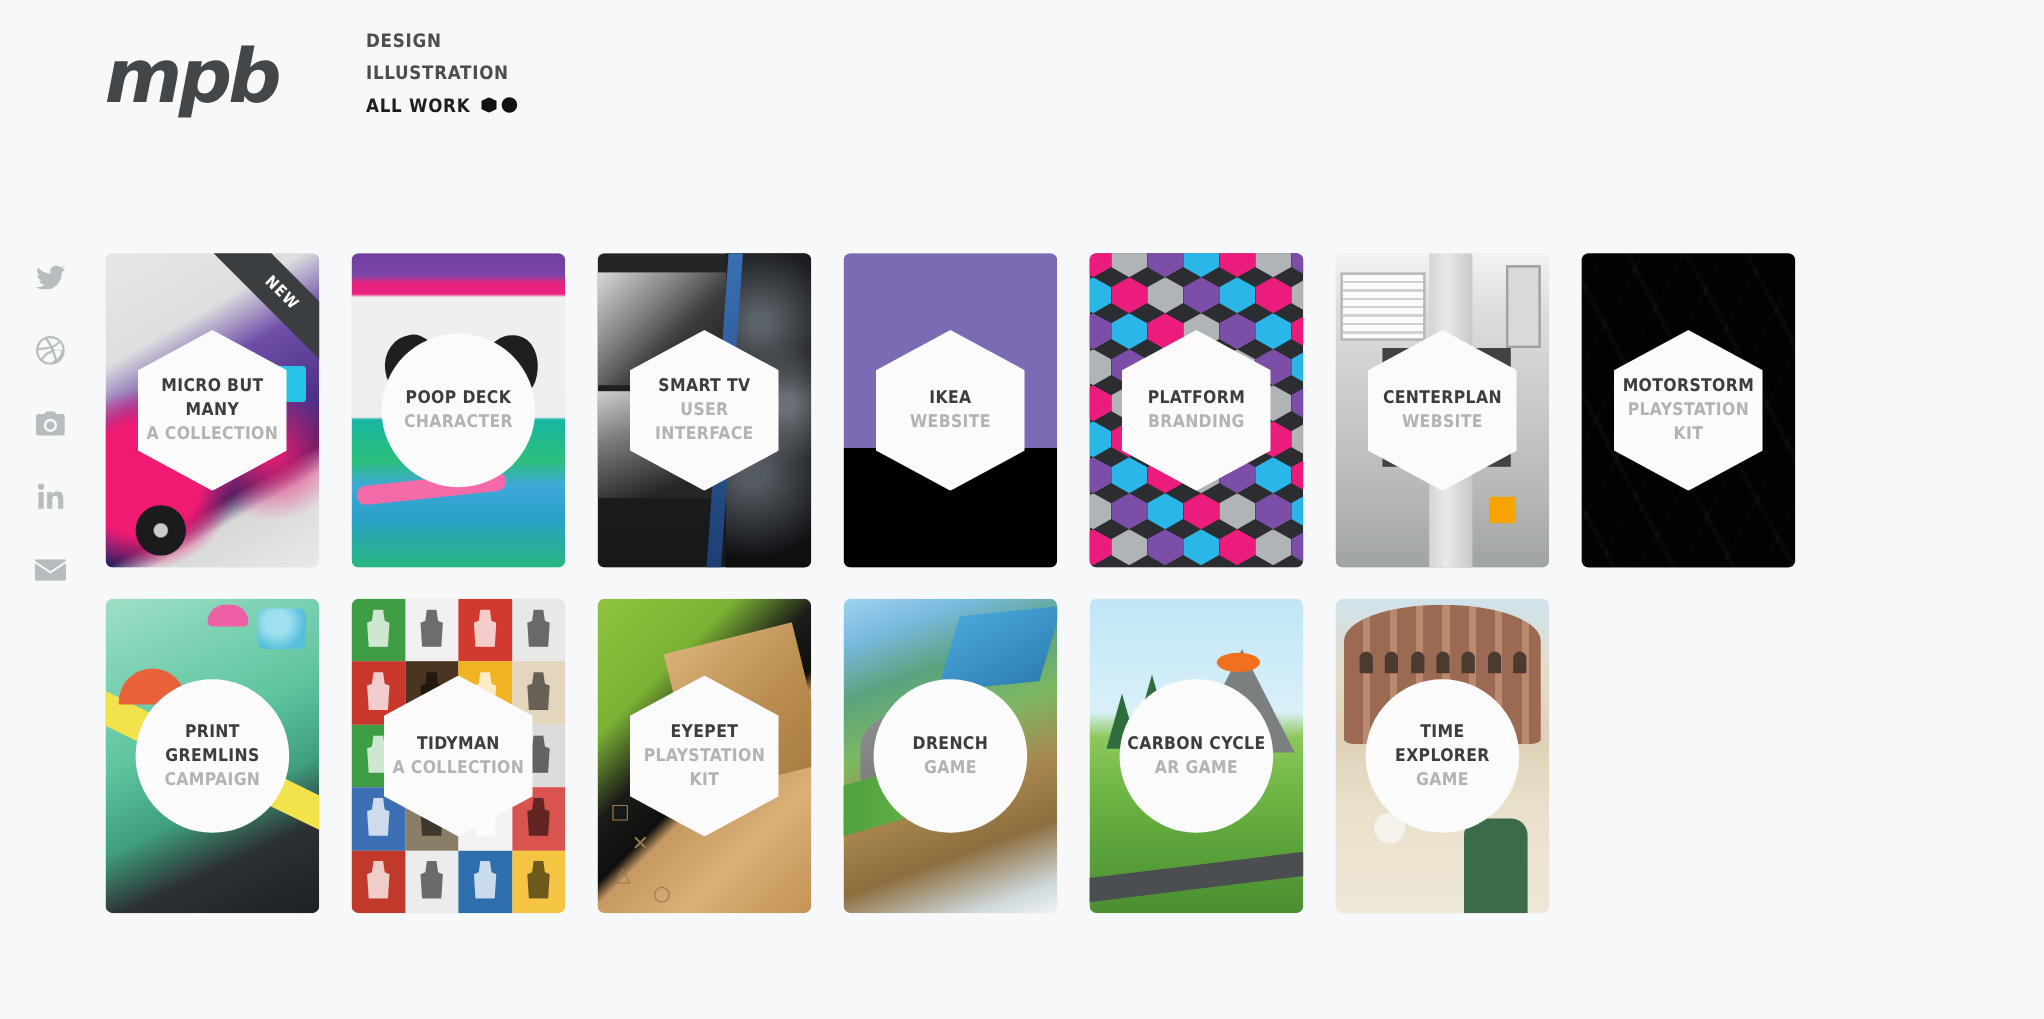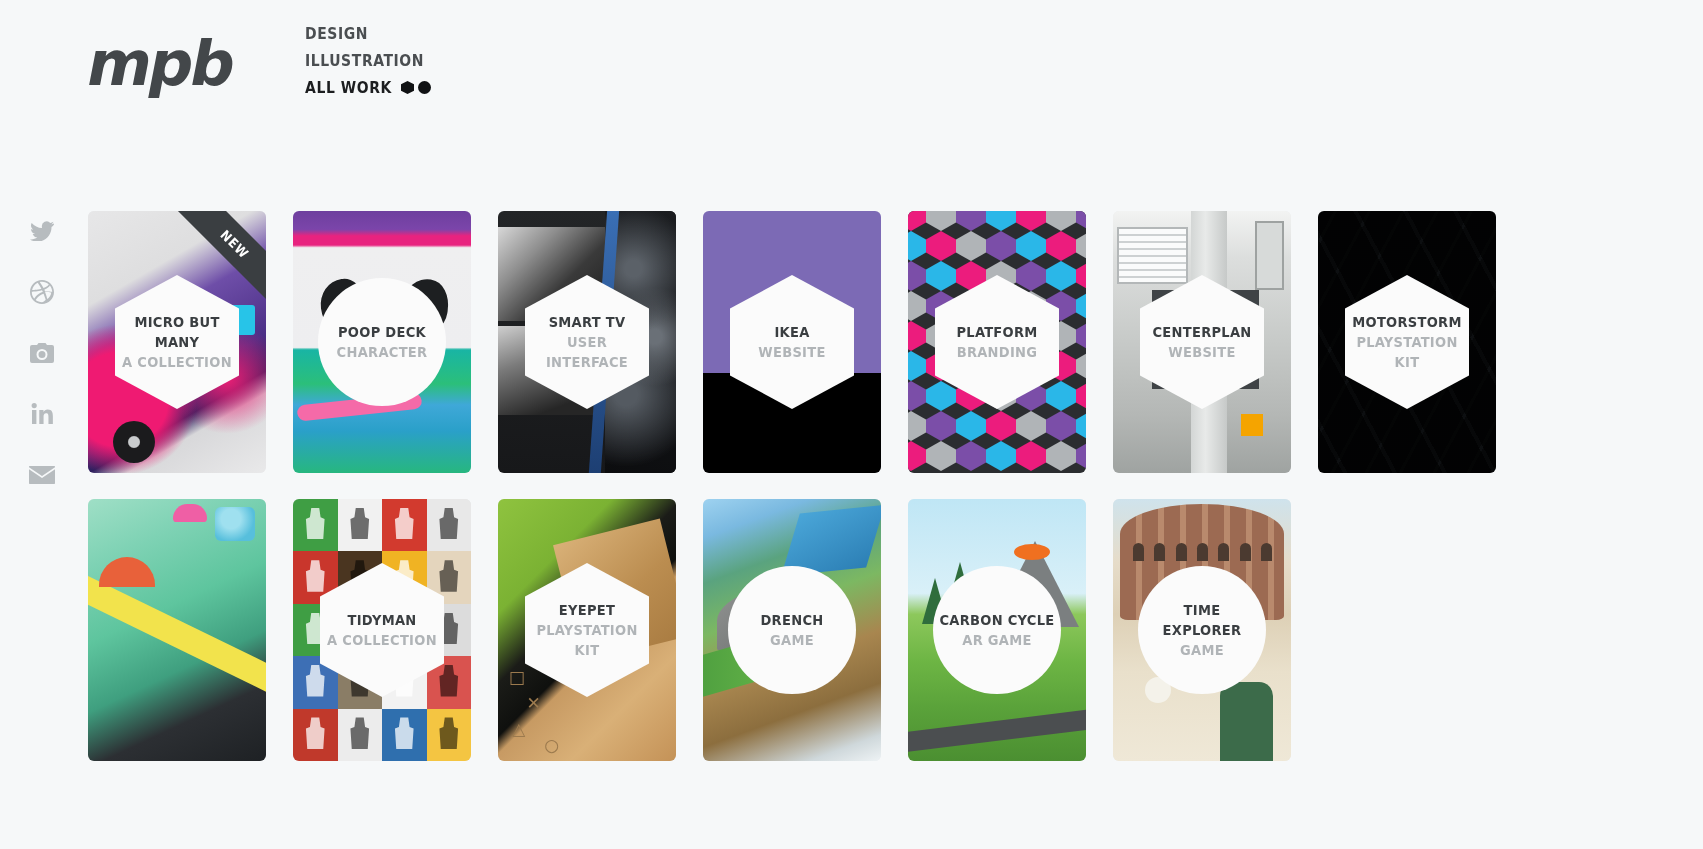--- a/index.html
+++ b/index.html
@@ -531,20 +531,24 @@
       </div>
     </div>
     <div class="row">
       <div class="card">
         <div class="art art-print">
           <span class="road"></span>
           <span class="orange"></span>
           <span class="pink"></span>
           <span class="blue"></span>
         </div>
+        <div class="badge circle">
+          <div class="t1">PRINT GREMLINS</div>
+          <div class="t2">CAMPAIGN</div>
+        </div>
       </div>
       <div class="card">
         <div class="art art-tidy">
           <i style="background: rgb(63, 158, 68);">
             <span style="display: block; width: 60%; height: 60%; margin: 20% auto; background: rgba(255, 255, 255, 0.75); clip-path: polygon(35% 0px, 65% 0px, 70% 30%, 85% 35%, 80% 100%, 20% 100%, 15% 35%, 30% 30%);"></span>
           </i>
           <i style="background: rgb(241, 241, 241);">
             <span style="display: block; width: 60%; height: 60%; margin: 20% auto; background: rgba(0, 0, 0, 0.55); clip-path: polygon(35% 0px, 65% 0px, 70% 30%, 85% 35%, 80% 100%, 20% 100%, 15% 35%, 30% 30%);"></span>
           </i>
           <i style="background: rgb(210, 58, 46);">

